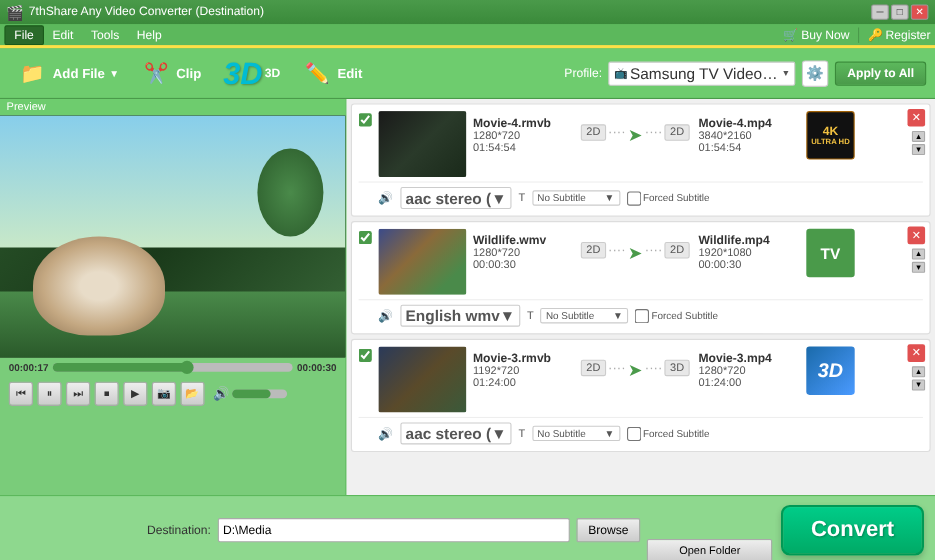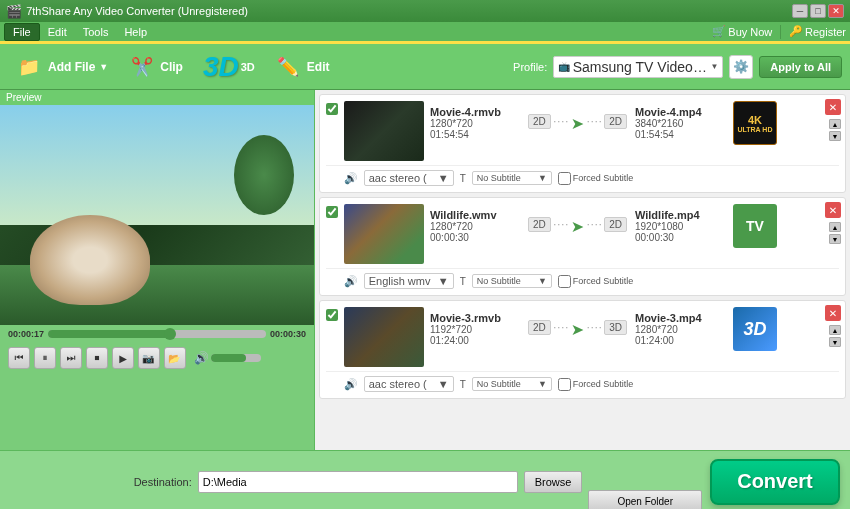--- a/index.html
+++ b/index.html
@@ -370,23 +370,24 @@
       padding-top: 4px;
       border-top: 1px solid #eee;
       padding-left: 18px;
     }
     .audio-select {
       display: flex; align-items: flex-end;
       background: white;
       border: 1px solid #ccc;
       border-radius: 2px;
       padding: 1px 4px;
-      font-size: 11px;
+      font-size: 14px;
       color: #555;
       min-width: 90px;
+      font-weight: bold;
     }
     .subtitle-btn {
       display: flex; align-items: center;
       background: white;
       border: 1px solid #ccc;
       border-radius: 2px;
       padding: 1px 4px;
       font-size: 9px;
       color: #555;
       min-width: 80px;
@@ -470,21 +471,21 @@
 
     .dest-row { display: flex; align-items: center; gap: 6px; width: 100%; justify-content: flex-end; }
     .bottom-inner { display: flex; flex-direction: column; gap: 4px; flex: 1; justify-content: center; }
   </style>
 </head>
 <body>
 
 <div class="title-bar">
   <div class="title-bar-left">
     <span class="title-icon">🎬</span>
-    <span>7thShare Any Video Converter (Unregistered)</span>
+    <span>7thShare Any Video Converter (Destination)</span>
   </div>
   <div class="title-controls">
     <div class="title-btn">─</div>
     <div class="title-btn">□</div>
     <div class="title-btn close">✕</div>
   </div>
 </div>
 
 <div class="menu-bar">
   <div class="menu-item active">File</div>

